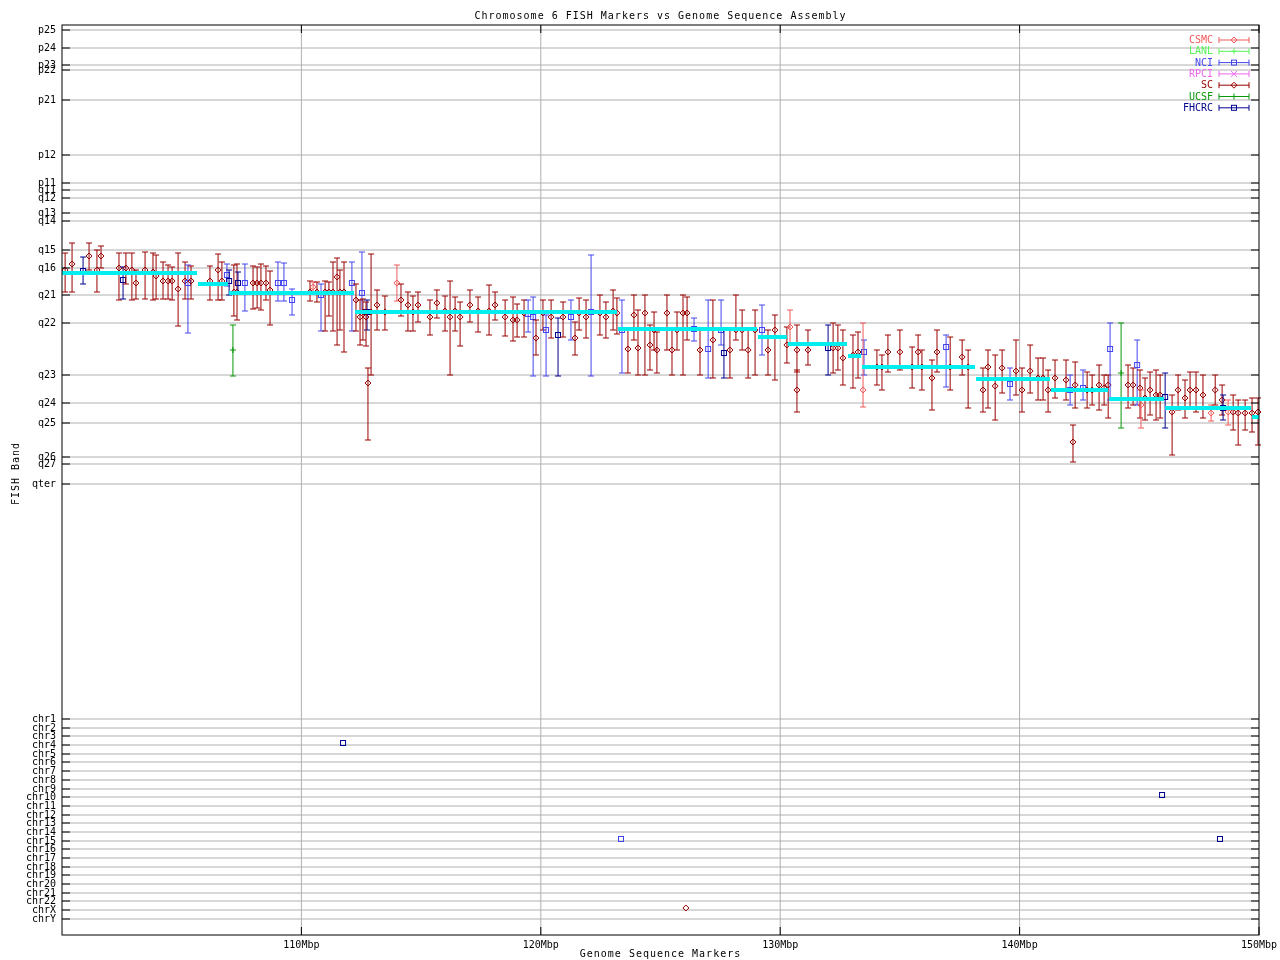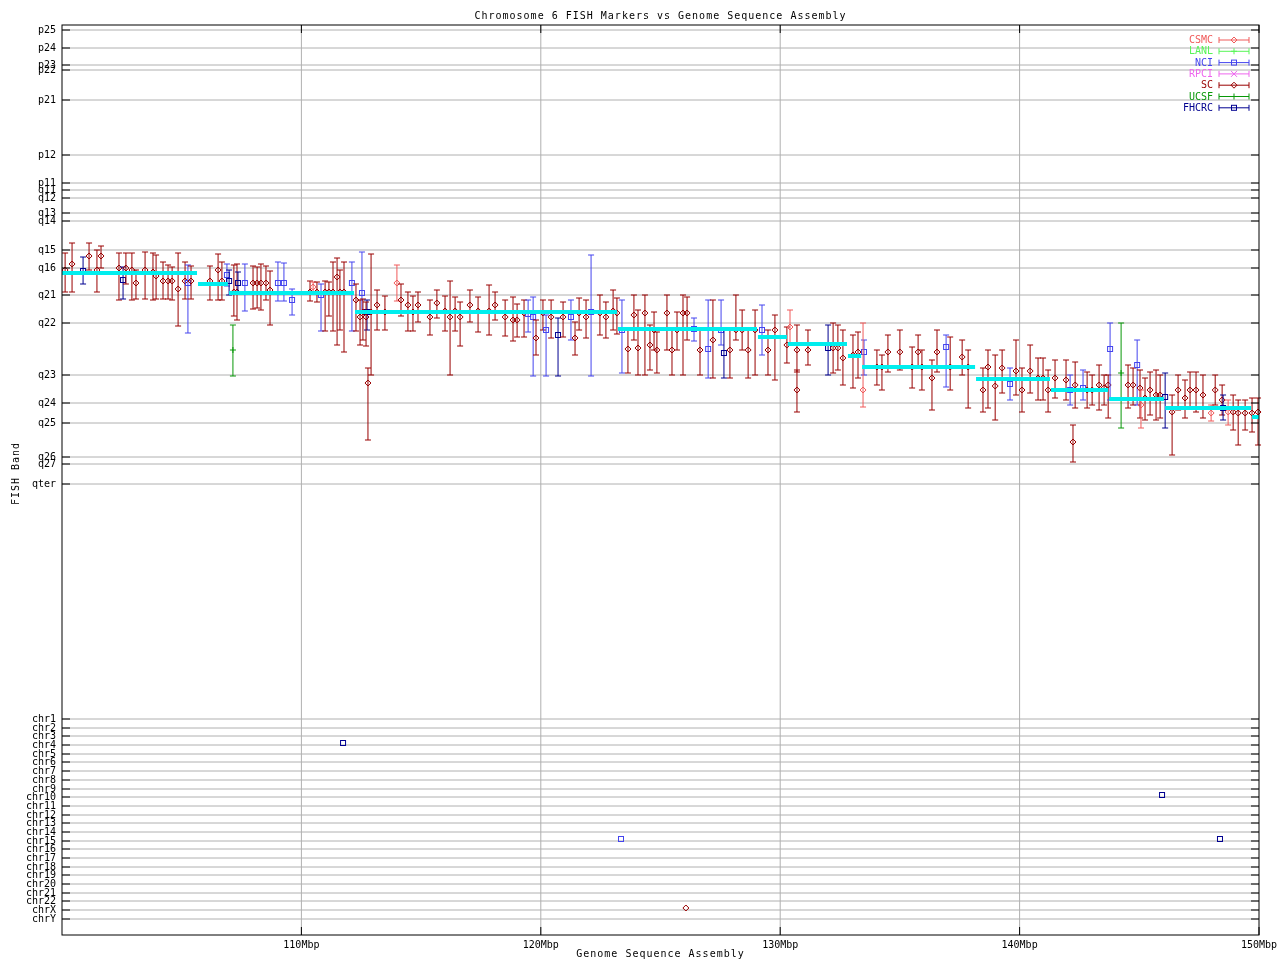--- a/index.html
+++ b/index.html
@@ -11,21 +11,21 @@
           transform:rotate(-90deg);letter-spacing:1px;}
   svg{position:absolute;top:0;left:0;}
   text{font-family:"DejaVu Sans Mono","Liberation Mono",monospace;font-size:10px;}
 </style>
 </head>
 <body>
 
 <div class="wrap">
   <div class="title">Chromosome 6 FISH Markers vs Genome Sequence Assembly</div>
   <div class="ylabel">FISH Band</div>
-  <div class="xlabel">Genome Sequence Assembly</div>
+  <div class="xlabel">Genome Sequence Markers</div>
   <svg id="chart" width="1280" height="960">
       <g>
         <line x1="62" y1="30" x2="1259" y2="30" stroke="#b0b0b0" stroke-width="1"></line>
         <line x1="62" y1="48" x2="1259" y2="48" stroke="#b0b0b0" stroke-width="1"></line>
         <line x1="62" y1="65" x2="1259" y2="65" stroke="#b0b0b0" stroke-width="1"></line>
         <line x1="62" y1="70" x2="1259" y2="70" stroke="#b0b0b0" stroke-width="1"></line>
         <line x1="62" y1="100" x2="1259" y2="100" stroke="#b0b0b0" stroke-width="1"></line>
         <line x1="62" y1="155" x2="1259" y2="155" stroke="#b0b0b0" stroke-width="1"></line>
         <line x1="62" y1="183" x2="1259" y2="183" stroke="#b0b0b0" stroke-width="1"></line>
         <line x1="62" y1="190" x2="1259" y2="190" stroke="#b0b0b0" stroke-width="1"></line>

